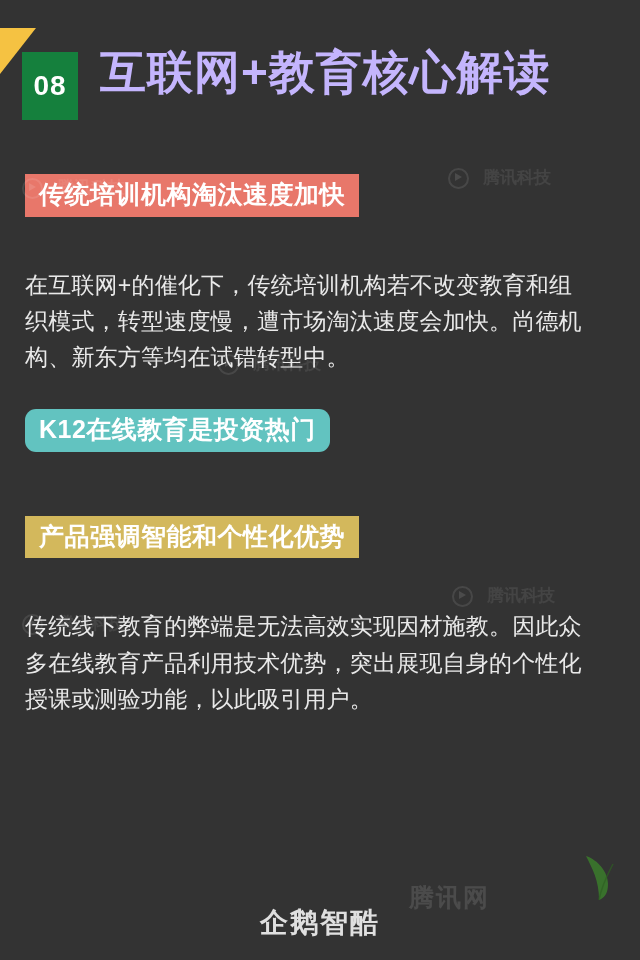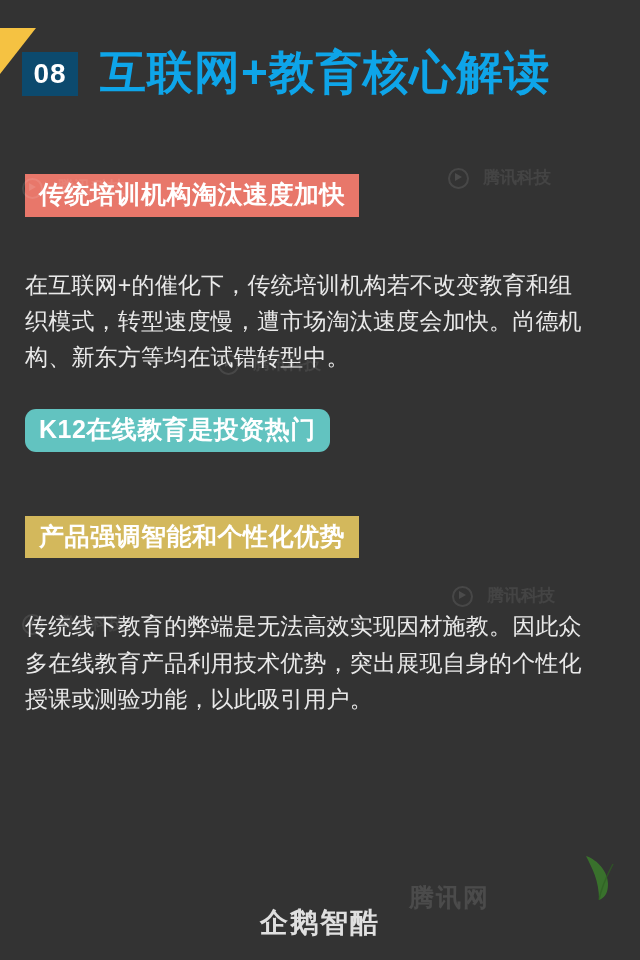--- a/index.html
+++ b/index.html
@@ -27,37 +27,37 @@
     width: 0;
     height: 0;
     border-left: 36px solid #f5c242;
     border-bottom: 46px solid transparent;
   }
   .number-badge {
     position: absolute;
     left: 22px;
     top: 52px;
     width: 56px;
-    height: 44px;
-    background: #0c4a6e;
+    height: 68px;
+    background: #15803d;
     display: flex;
     align-items: center;
     justify-content: center;
   }
   .number-badge span {
     color: #ffffff;
     font-size: 28px;
     font-weight: bold;
     letter-spacing: 1px;
   }
   .header-title {
     position: absolute;
     left: 100px;
     top: 42px;
-    color: #0ea5e9;
+    color: #c4b5fd;
     font-size: 46px;
     font-weight: bold;
     letter-spacing: 1px;
     white-space: nowrap;
   }
 
   
   .content {
     position: relative;
     padding: 24px 52px 0 25px;

